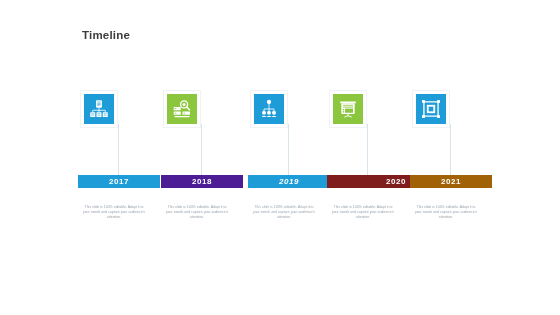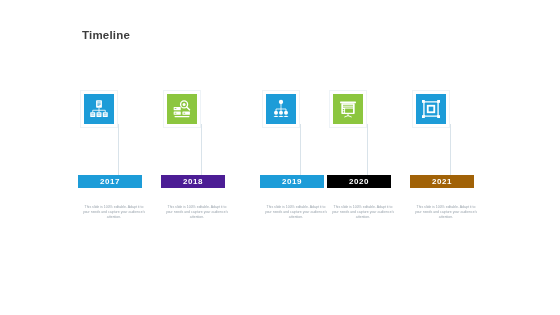--- a/index.html
+++ b/index.html
@@ -87,21 +87,21 @@
     width: 1px;
     height: 51px;
     background: #d9e3ea;
   }
 
   
   .year-bar {
     position: absolute;
     top: 175px;
     left: 0;
-    width: 64px;
+    width: 82px;
     height: 13px;
     display: flex;
     align-items: center;
     justify-content: center;
   }
   .year-label {
     font-size: 8px;
     font-weight: bold;
     color: #ffffff;
     letter-spacing: 0.5px;
@@ -116,21 +116,21 @@
     width: 66px;
     font-size: 3.5px;
     line-height: 5.2px;
     color: #9aa4ad;
     text-align: center;
   }
 
   
   .m0 { left: 78px; }
   .m1 { left: 161px; }
-  .m2 { left: 260px; }
+  .m2 { left: 248px; font-style: italic; }
   .m3 { left: 327px; }
   .m4 { left: 410px; }
 </style>
 </head>
 <body>
 
 <div id="slide">
 
   <div id="page-title">Timeline</div>
 
@@ -224,21 +224,21 @@
             <rect x="6" y="7" width="12" height="1" fill="#8cc63f"></rect>
             <rect x="6" y="9.2" width="12" height="1" fill="#8cc63f"></rect>
             <rect x="8.5" y="11.5" width="9.5" height="5" fill="#8cc63f"></rect>
             <rect x="5.8" y="12" width="1.6" height="1.6" fill="#8cc63f"></rect>
             <rect x="5.8" y="14.6" width="1.6" height="1.6" fill="#8cc63f"></rect>
             <path d="M12 18 L12 20 M8 21.5 L12 20 L16 21.5" stroke="#ffffff" stroke-width="1.1" fill="none" stroke-linecap="round"></path>
           </svg>
         </span>
       </div>
       <div class="connector"></div>
-      <div class="year-bar" style="background:#000000;">
+      <div class="year-bar" style="background:#7f1d1d;padding-left:28px;">
         <span class="year-label">2020</span>
       </div>
       <div class="desc">This slide is 100% editable. Adapt it to your needs and capture your audience's attention.</div>
     </div>
 
     <div class="milestone m4">
       <div class="icon-frame"></div>
       <div class="icon-tile" style="background:#1d9cd8;">
         <span>
           <svg width="20" height="20" viewBox="0 0 24 24">

